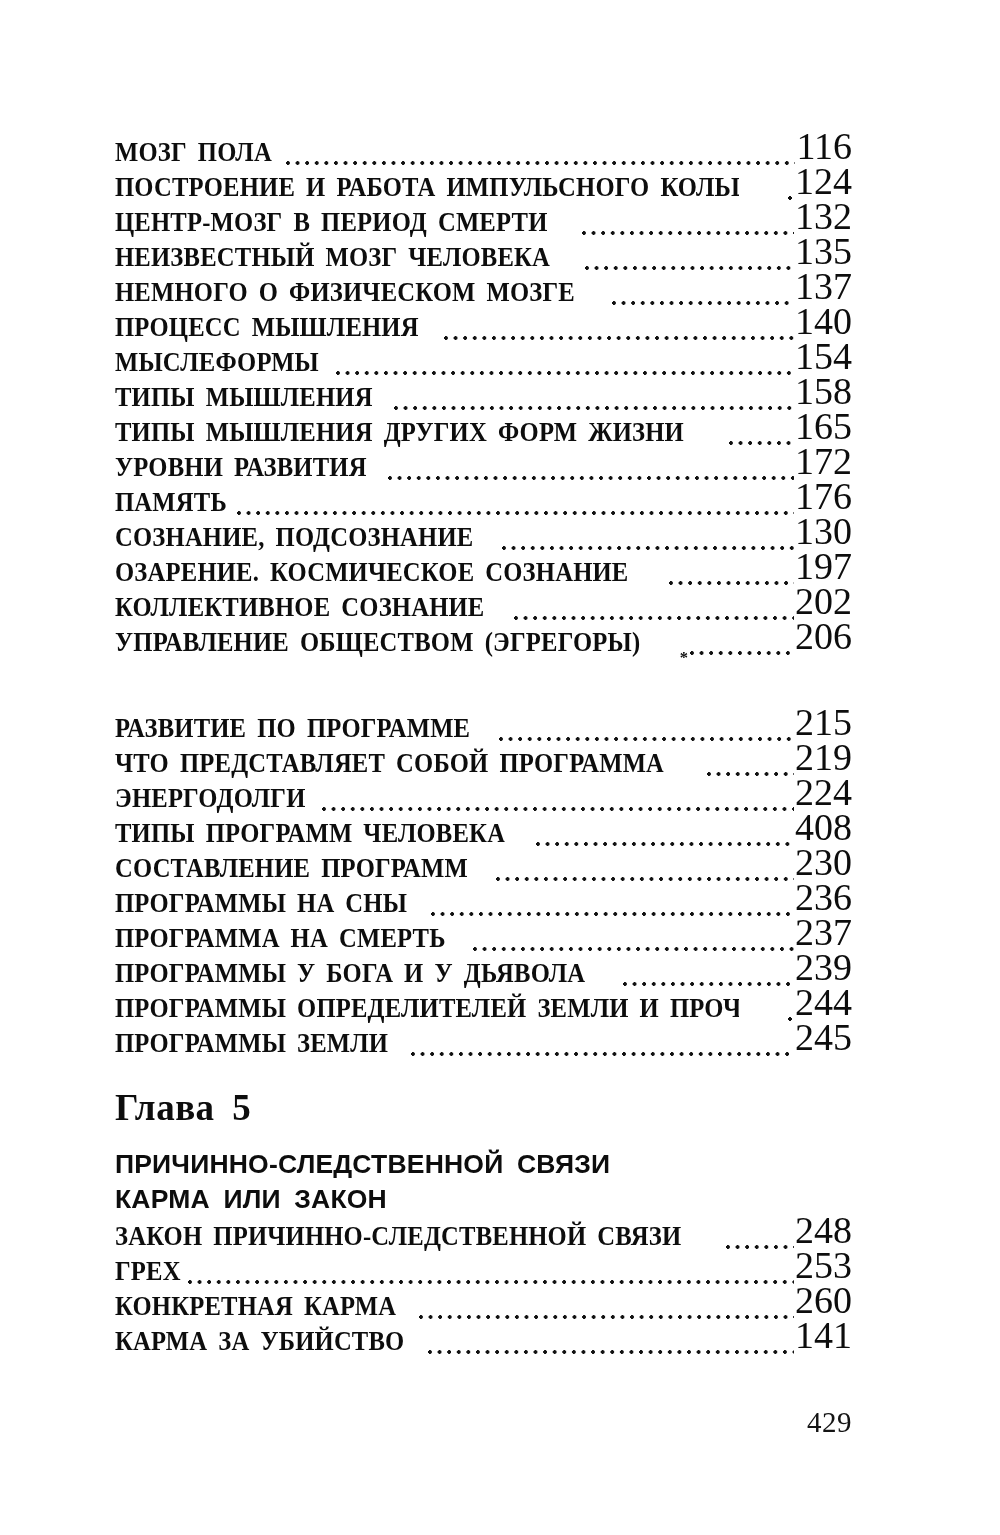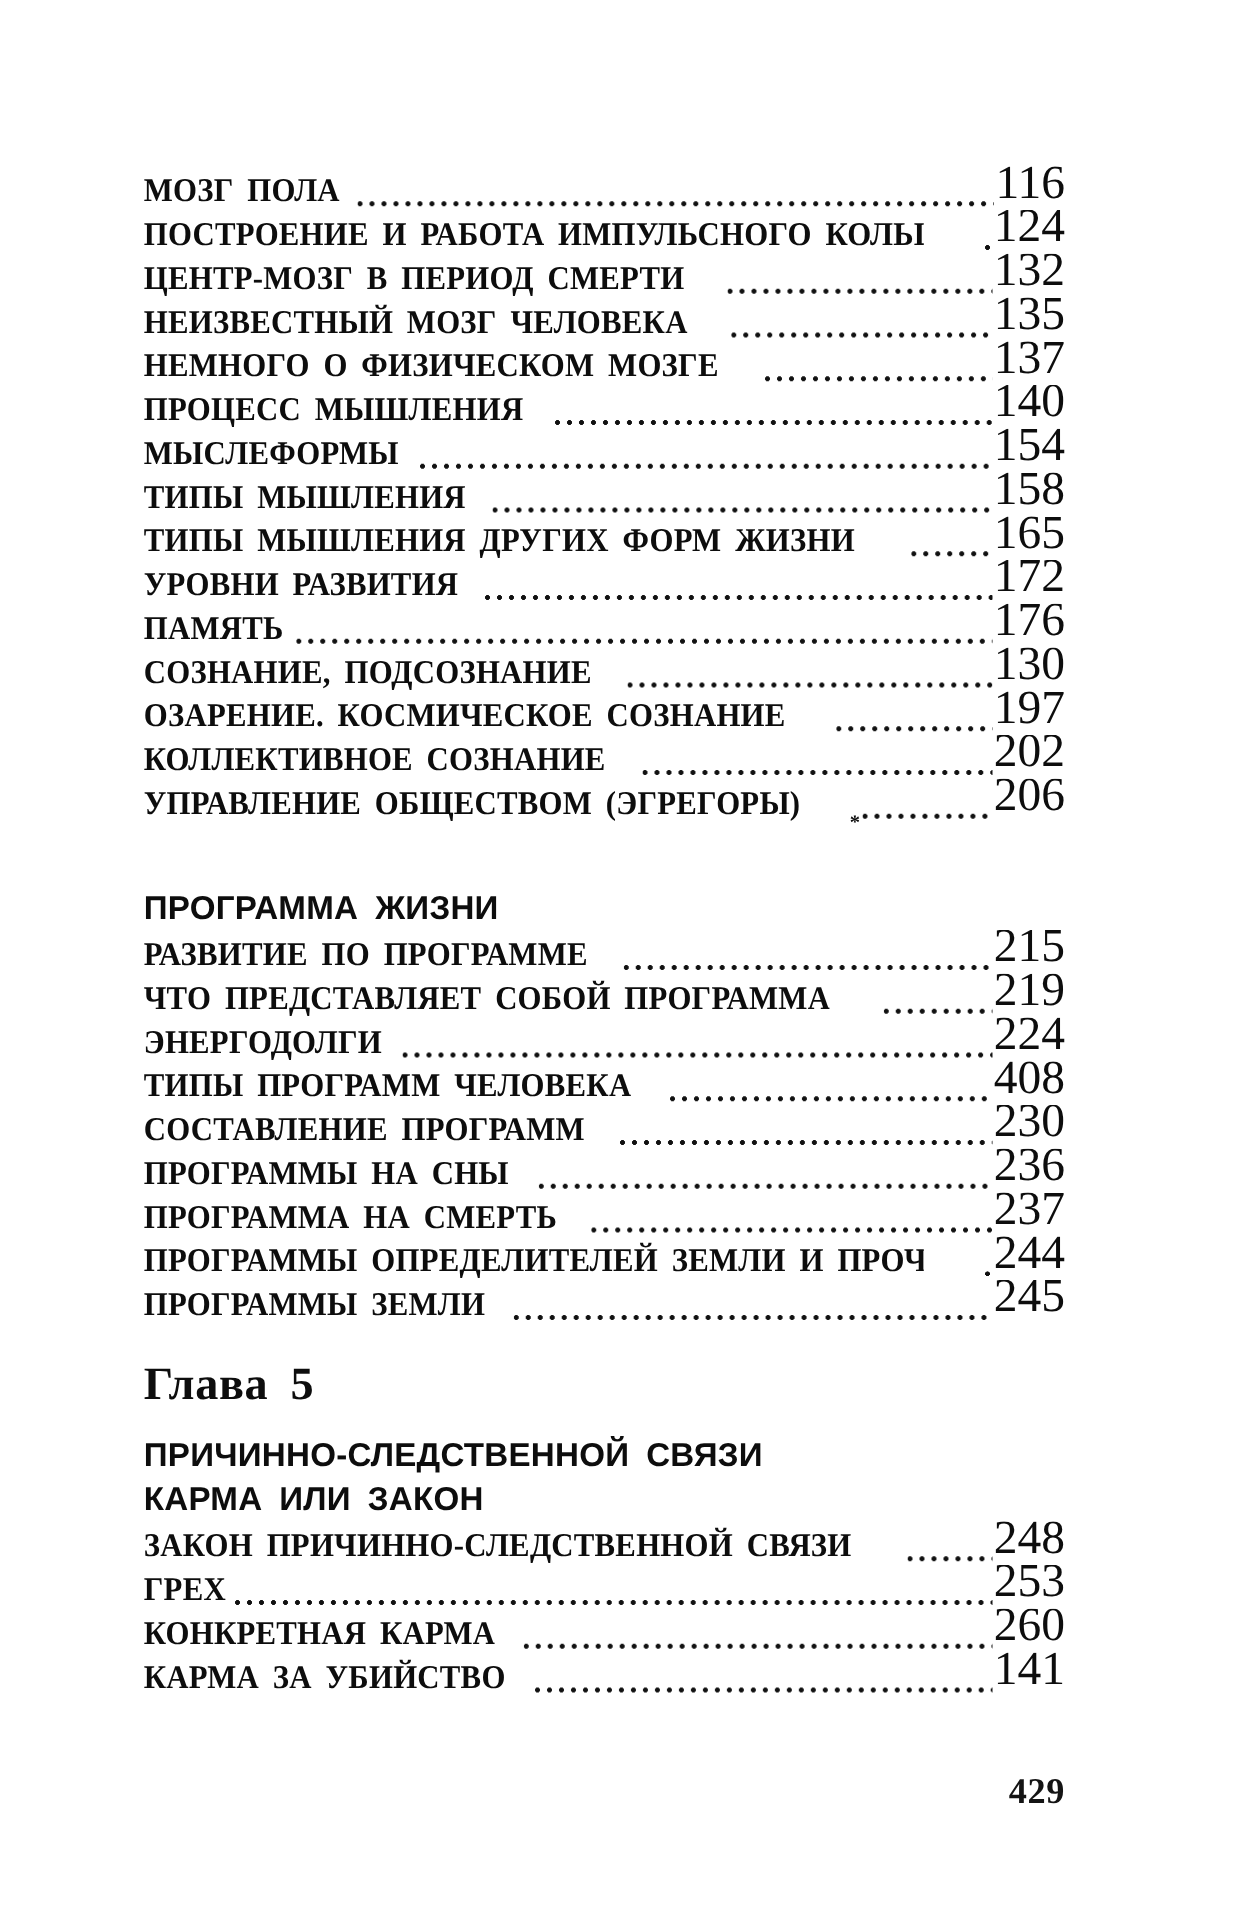--- a/index.html
+++ b/index.html
@@ -113,25 +113,24 @@
 
   .gap-before-chapter { height: 30px; }
   .gap-after-chapter  { height: 21px; }
 
   
   .folio {
     position: absolute;
     right: 148px;
     top: 1406px;
     font-family: "Liberation Serif", "DejaVu Serif", serif;
-    font-weight: 700;
+    font-weight: 400;
     font-size: 29px;
     letter-spacing: 0.5px;
     color: #141414;
-    margin-top: 11px;
   }
 </style>
 </head>
 <body>
 
 <div class="page">
   <div class="toc">
       <div class="entry">
         <span class="title">МОЗГ ПОЛА</span>
         <span class="leader"></span>
@@ -203,21 +202,20 @@
         <span class="pageno">202</span>
       </div>
       <div class="entry">
         <span class="title">УПРАВЛЕНИЕ ОБЩЕСТВОМ (ЭГРЕГОРЫ)</span>
         <span class="sup">*</span>
         <span class="leader"></span>
         <span class="pageno">206</span>
       </div>
       <div class="gap-before-chapter"></div>
       <div class="gap-after-chapter"></div>
-      <div class="subtitle">ПРОГРАММА ЖИЗНИ</div>
       <div class="entry">
         <span class="title">РАЗВИТИЕ ПО ПРОГРАММЕ</span>
         <span class="leader"></span>
         <span class="pageno">215</span>
       </div>
       <div class="entry">
         <span class="title">ЧТО ПРЕДСТАВЛЯЕТ СОБОЙ ПРОГРАММА</span>
         <span class="leader"></span>
         <span class="pageno">219</span>
       </div>
@@ -238,20 +236,25 @@
       </div>
       <div class="entry">
         <span class="title">ПРОГРАММЫ НА СНЫ</span>
         <span class="leader"></span>
         <span class="pageno">236</span>
       </div>
       <div class="entry">
         <span class="title">ПРОГРАММА НА СМЕРТЬ</span>
         <span class="leader"></span>
         <span class="pageno">237</span>
+      </div>
+      <div class="entry">
+        <span class="title">ПРОГРАММЫ У БОГА И У ДЬЯВОЛА</span>
+        <span class="leader"></span>
+        <span class="pageno">239</span>
       </div>
       <div class="entry">
         <span class="title">ПРОГРАММЫ ОПРЕДЕЛИТЕЛЕЙ ЗЕМЛИ И ПРОЧИЕ</span>
         <span class="leader"></span>
         <span class="pageno">244</span>
       </div>
       <div class="entry">
         <span class="title">ПРОГРАММЫ ЗЕМЛИ</span>
         <span class="leader"></span>
         <span class="pageno">245</span>

